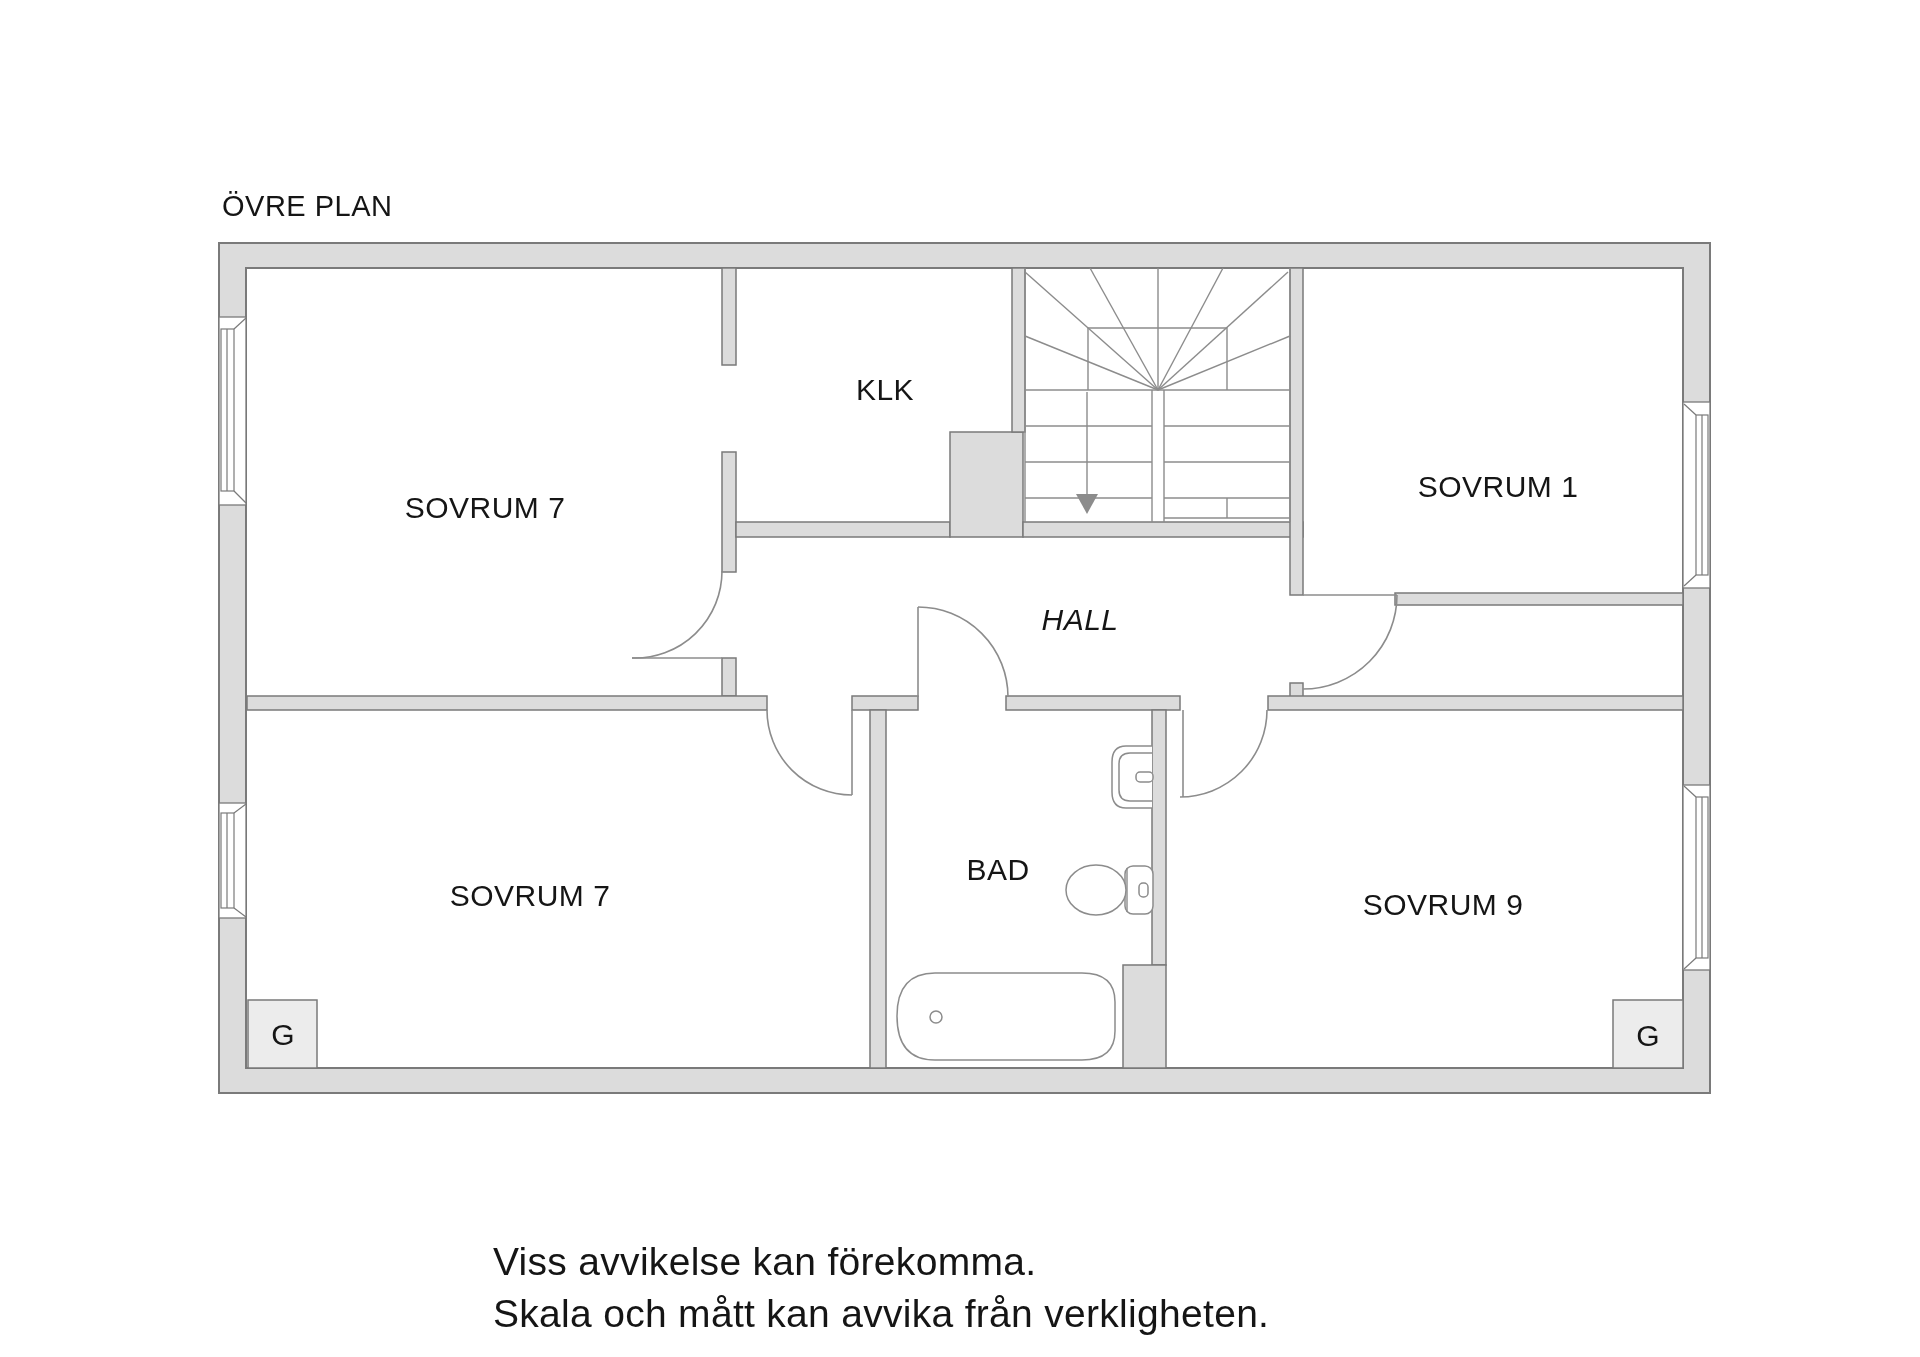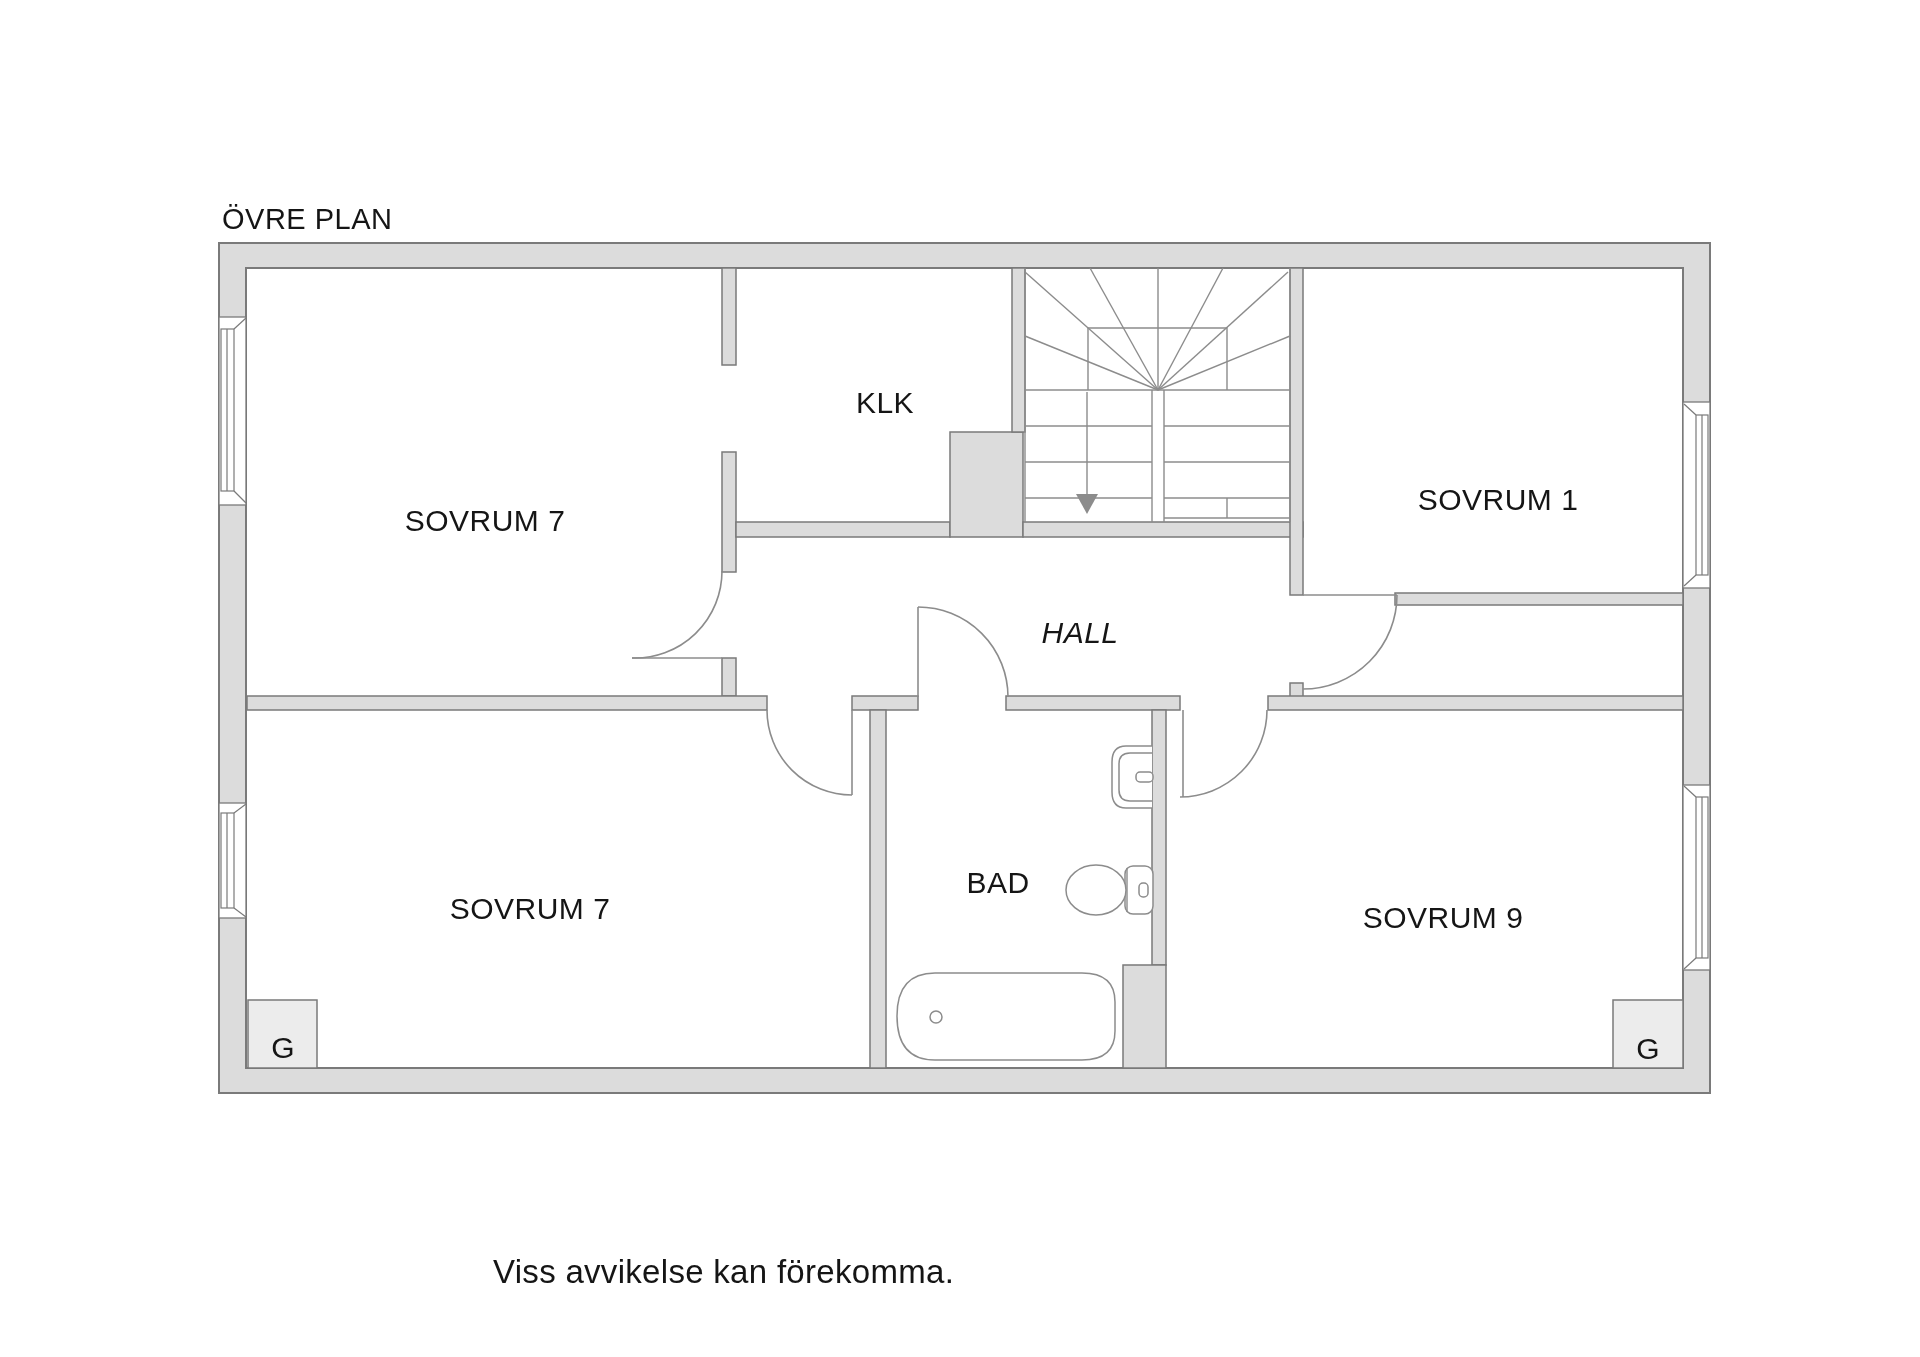--- a/index.html
+++ b/index.html
@@ -8,26 +8,25 @@
     width:1920px;height:1357px;
     background:var(--bg,#fff);
     font-family:"Liberation Sans", sans-serif;
     overflow:hidden;
   }
   .plan-svg{position:absolute;left:0;top:0;width:1920px;height:1357px;}
   .txt{
     position:absolute;
     color:var(--text,#151515);
     white-space:nowrap;
-    margin-top:13px;
   }
   .title{left:222px;top:190px;font-size:29px;letter-spacing:0.5px;}
   .room-label{font-size:30px;transform:translate(-50%,-50%);letter-spacing:0.5px;}
   .closet-label{font-size:30px;transform:translate(-50%,-50%);}
-  .footer-line{left:493px;font-size:33px;letter-spacing:0.3px;}
+  .footer-line{left:493px;font-size:39px;letter-spacing:0.3px;}
   .f1{top:1240px;}
   .f2{top:1292px;}
   
   .wall{fill:var(--wall-fill,#dcdcdc);stroke:var(--wall-stroke,#7a7a7a);stroke-width:1.5;}
   .ext{fill:var(--wall-fill,#dcdcdc);stroke:var(--wall-stroke,#7a7a7a);stroke-width:2;fill-rule:evenodd;}
   .win{fill:#fff;stroke:var(--wall-stroke,#7a7a7a);stroke-width:1.3;}
   .frame{fill:none;stroke:var(--wall-stroke,#7a7a7a);stroke-width:1.2;}
   .thin{fill:none;stroke:var(--line,#8c8c8c);stroke-width:1.4;}
   .door{fill:none;stroke:var(--line,#8c8c8c);stroke-width:1.6;}
   .fix{fill:#fff;stroke:var(--line,#8c8c8c);stroke-width:1.5;}
@@ -182,14 +181,15 @@
   <div class="txt room-label" style="left:1498px;top:487px;">SOVRUM 1</div>
   <div class="txt room-label" style="left:1080px;top:620px;font-style:italic;">HALL</div>
   <div class="txt room-label" style="left:530px;top:896px;">SOVRUM 7</div>
   <div class="txt room-label" style="left:998px;top:870px;">BAD</div>
   <div class="txt room-label" style="left:1443px;top:905px;">SOVRUM 9</div>
 
   <div class="txt closet-label" style="left:283px;top:1035px;">G</div>
   <div class="txt closet-label" style="left:1648px;top:1036px;">G</div>
 
   <div class="txt footer-line f1">Viss avvikelse kan förekomma.</div>
+  <div class="txt footer-line f2">Skala och mått kan avvika från verkligheten.</div>
 
 </div>
 
 </body></html>

